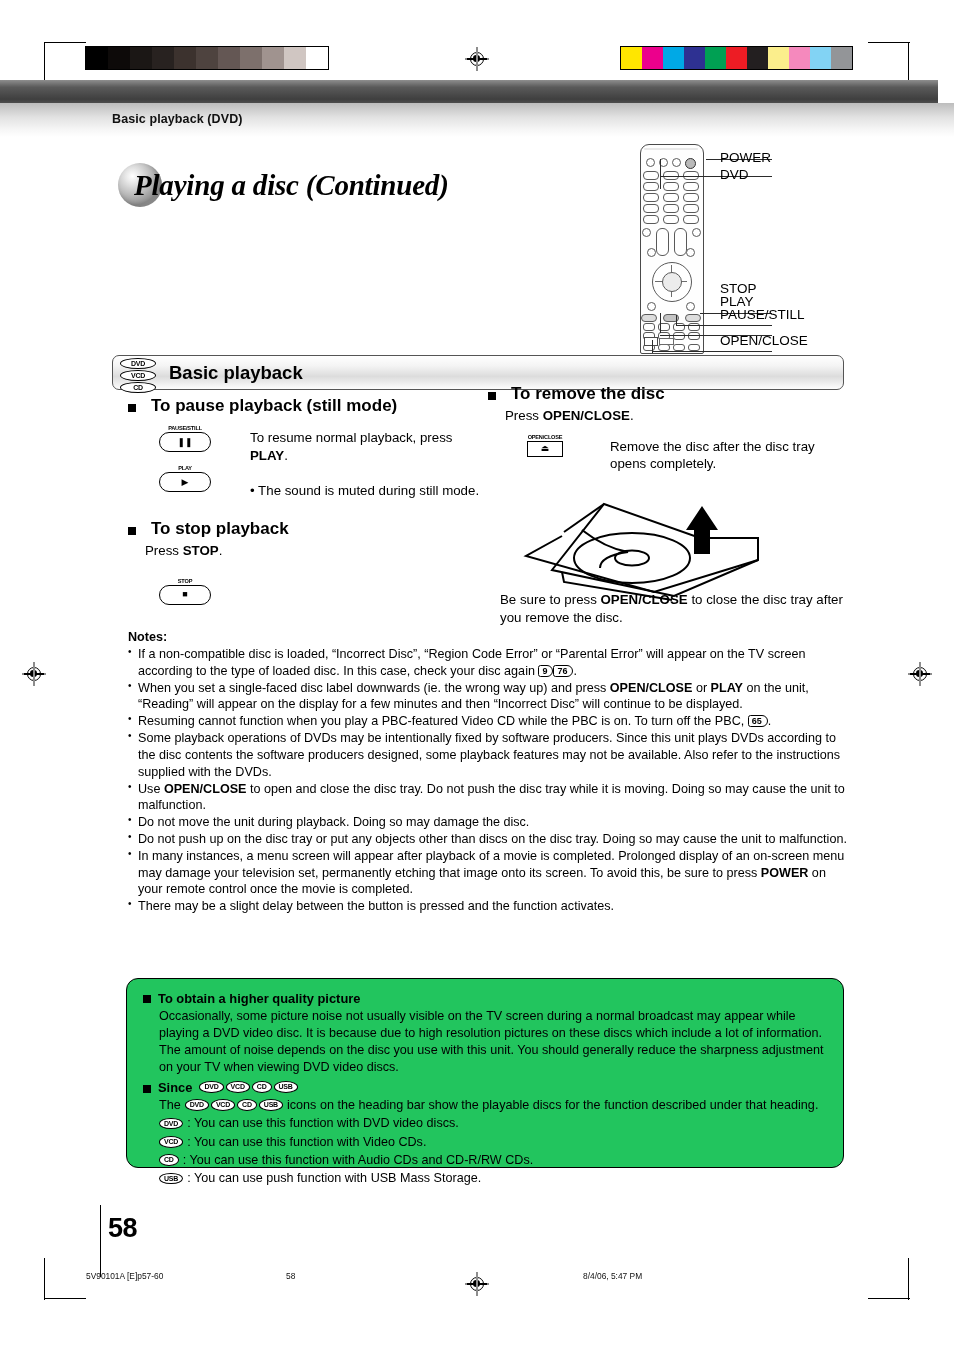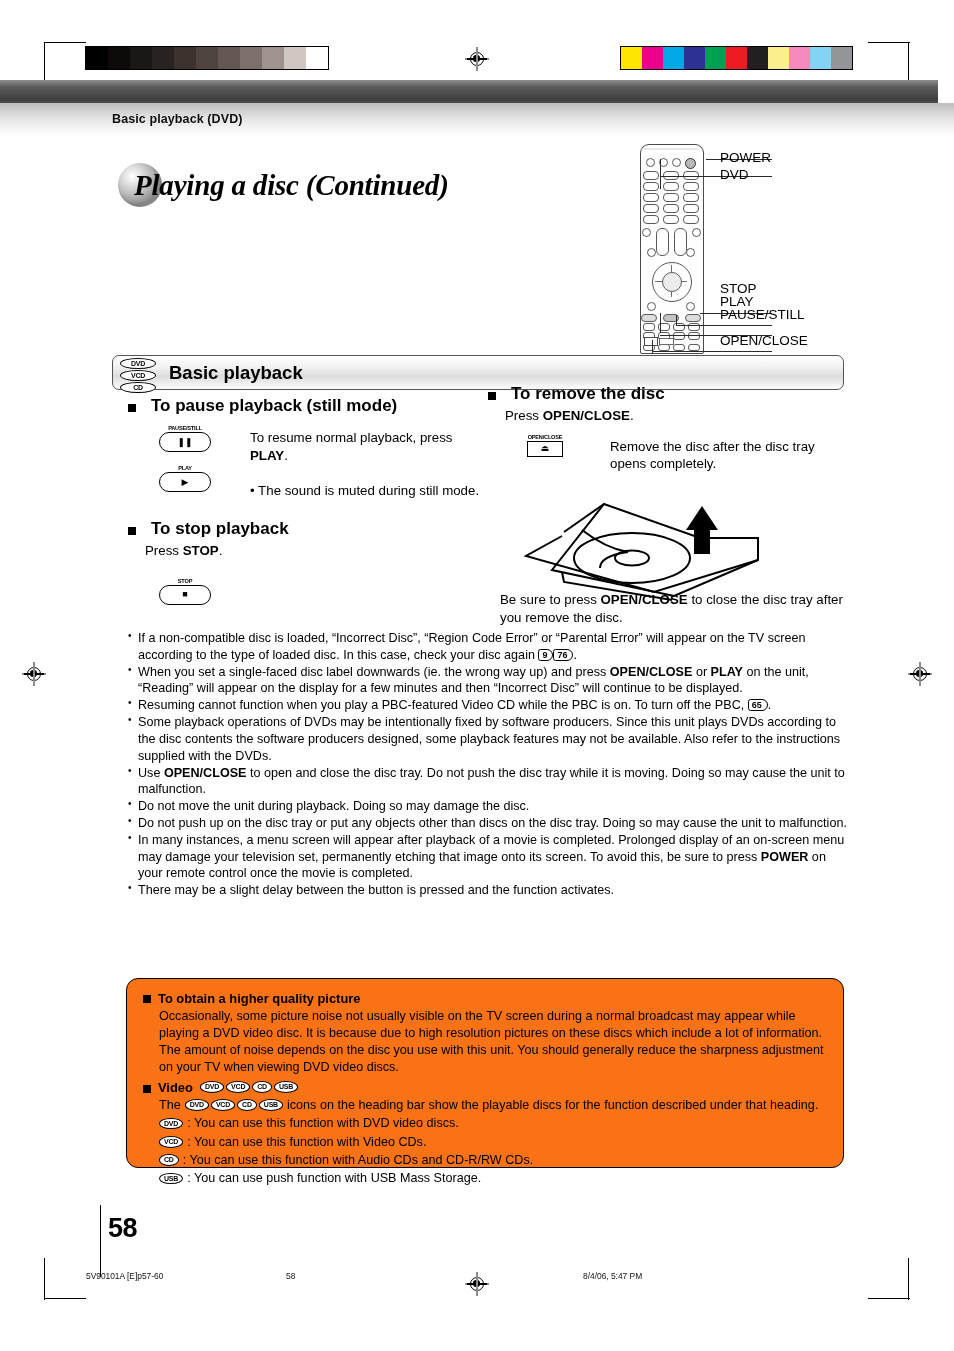--- a/index.html
+++ b/index.html
@@ -106,21 +106,21 @@
   .notes{position:absolute;left:128px;top:630px;width:720px;}
   .notes h3{margin:0 0 2px 0;font-size:12.6px;font-weight:bold;}
   .note{font-size:12.6px;line-height:1.335;margin:0 0 0 0;padding-left:10px;position:relative;}
   .note:before{content:"\2022";position:absolute;left:0;top:-1px;font-size:10px;}
   .pref{display:inline-block;border:1.3px solid #000;border-radius:3px;font-size:9px;
       font-weight:bold;line-height:10px;padding:0 3px;vertical-align:1px;background:#fff;}
   .pref.arrow{border-radius:3px 7px 7px 3px;padding-right:5px;}
 
   
   .qbox{position:absolute;left:126px;top:978px;width:718px;height:190px;
-      border:1.5px solid #000;border-radius:12px;background:#f97316;box-sizing:border-box;}
+      border:1.5px solid #000;border-radius:12px;background:#22c55e;box-sizing:border-box;}
   .qbox .inner{padding:12px 16px 0 16px;}
   .qsub{font-size:12.9px;font-weight:bold;display:flex;gap:7px;align-items:flex-start;margin-bottom:2px;}
   .qtxt{font-size:12.6px;line-height:1.34;margin:0 0 0 16px;}
   .qlist{margin:1px 0 0 16px;font-size:12.6px;line-height:1.45;text-align:right;}
   .qlist div{display:flex;align-items:center;gap:4px;}
   .discinline{display:inline-block;border:1.5px solid #000;border-radius:50%/50%;
       font-size:7px;font-weight:bold;line-height:9.5px;padding:0 4px;background:#fff;
       letter-spacing:-.2px;vertical-align:0px;}
 
   
@@ -396,20 +396,21 @@
       <path d="M192 22 L204 22 L204 54 L184 54 L184 22 Z" fill="none"></path>
       <polygon points="198,10 214,34 206,34 206,58 190,58 190,34 182,34" fill="#000"></polygon>
     </svg>
 
     <p class="ptxt" style="margin-left:12px;margin-top:118px;font-size:13.3px;line-height:1.34;">
       <span>Be sure to press </span><b>OPEN/CLOSE</b><span> to close the disc tray after you remove the disc.</span>
     </p>
   </div>
 
   <div class="notes">
+    <h3>Notes:</h3>
     <div id="notes-list">
         <p class="note"><span>If a non-compatible disc is loaded, “Incorrect Disc”, “Region Code Error” or “Parental Error” will appear on the TV screen according to the type of loaded disc. In this case, check your disc again </span><span class="pref arrow">9</span><span class="pref arrow">76</span><span>.</span></p>
         <p class="note"><span>When you set a single-faced disc label downwards (ie. the wrong way up) and press </span><b>OPEN/CLOSE</b><span> or </span><b>PLAY</b><span> on the unit, “Reading” will appear on the display for a few minutes and then “Incorrect Disc” will continue to be displayed.</span></p>
         <p class="note"><span>Resuming cannot function when you play a PBC-featured Video CD while the PBC is on. To turn off the PBC, </span><span class="pref arrow">65</span><span>.</span></p>
         <p class="note"><span>Some playback operations of DVDs may be intentionally fixed by software producers. Since this unit plays DVDs according to the disc contents the software producers designed, some playback features may not be available. Also refer to the instructions supplied with the DVDs.</span></p>
         <p class="note"><span>Use </span><b>OPEN/CLOSE</b><span> to open and close the disc tray. Do not push the disc tray while it is moving. Doing so may cause the unit to malfunction.</span></p>
         <p class="note"><span>Do not move the unit during playback. Doing so may damage the disc.</span></p>
         <p class="note"><span>Do not push up on the disc tray or put any objects other than discs on the disc tray. Doing so may cause the unit to malfunction.</span></p>
         <p class="note"><span>In many instances, a menu screen will appear after playback of a movie is completed. Prolonged display of an on-screen menu may damage your television set, permanently etching that image onto its screen. To avoid this, be sure to press </span><b>POWER</b><span> on your remote control once the movie is completed.</span></p>
         <p class="note"><span>There may be a slight delay between the button is pressed and the function activates.</span></p>
@@ -419,21 +420,21 @@
   <div class="qbox">
     <div class="inner">
       <div class="qsub">
         <span class="sq"></span>
         <span>To obtain a higher quality picture</span>
       </div>
       <p class="qtxt">Occasionally, some picture noise not usually visible on the TV screen during a normal broadcast may appear while playing a DVD video disc. It is because due to high resolution pictures on these discs which include a lot of information. The amount of noise depends on the disc you use with this unit. You should generally reduce the sharpness adjustment on your TV when viewing DVD video discs.</p>
 
       <div class="qsub" style="margin-top:4px;align-items:center;">
         <span class="sq"></span>
-        <span>Video</span>
+        <span>Since</span>
         <span id="about-heading-discs" style="display:flex;gap:2px;">
             <span class="discinline">DVD</span>
             <span class="discinline">VCD</span>
             <span class="discinline">CD</span>
             <span class="discinline">USB</span>
           </span>
       </div>
 
       <div class="qtxt" style="display:flex;align-items:center;gap:4px;flex-wrap:wrap;">
         <span>The</span>

